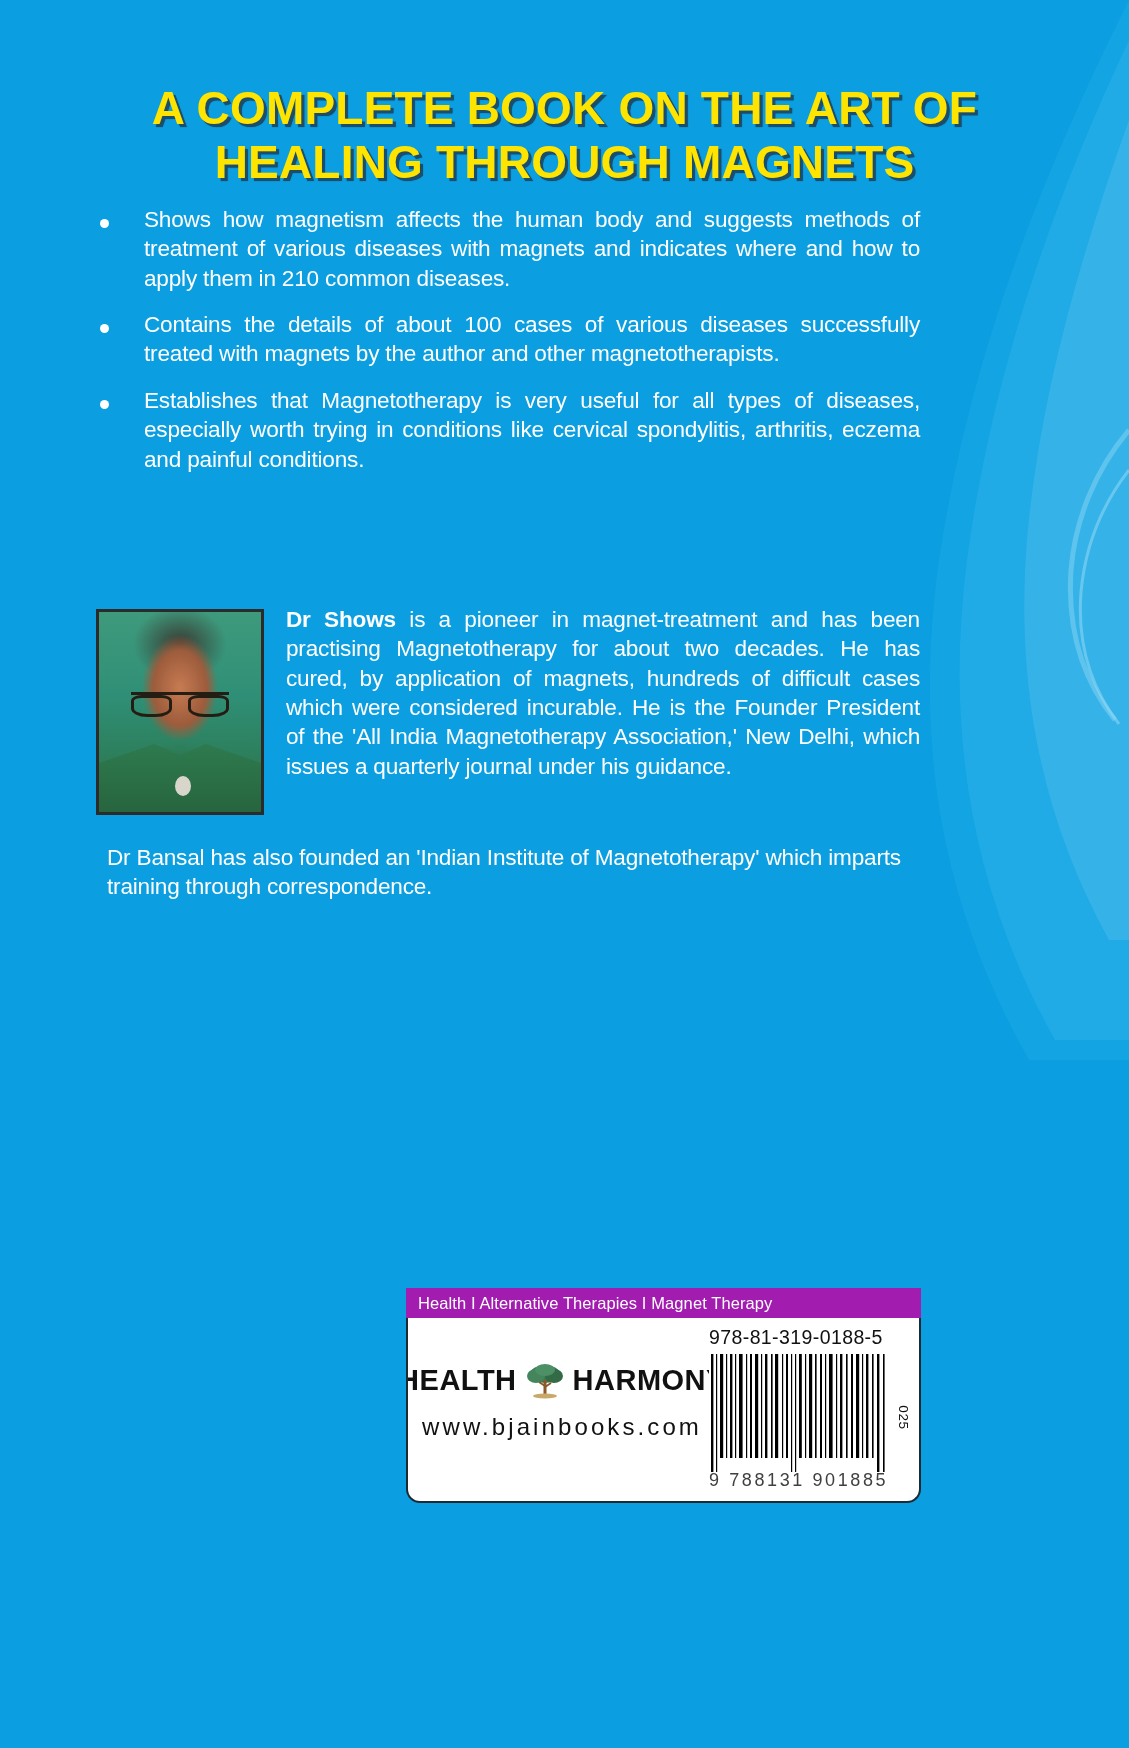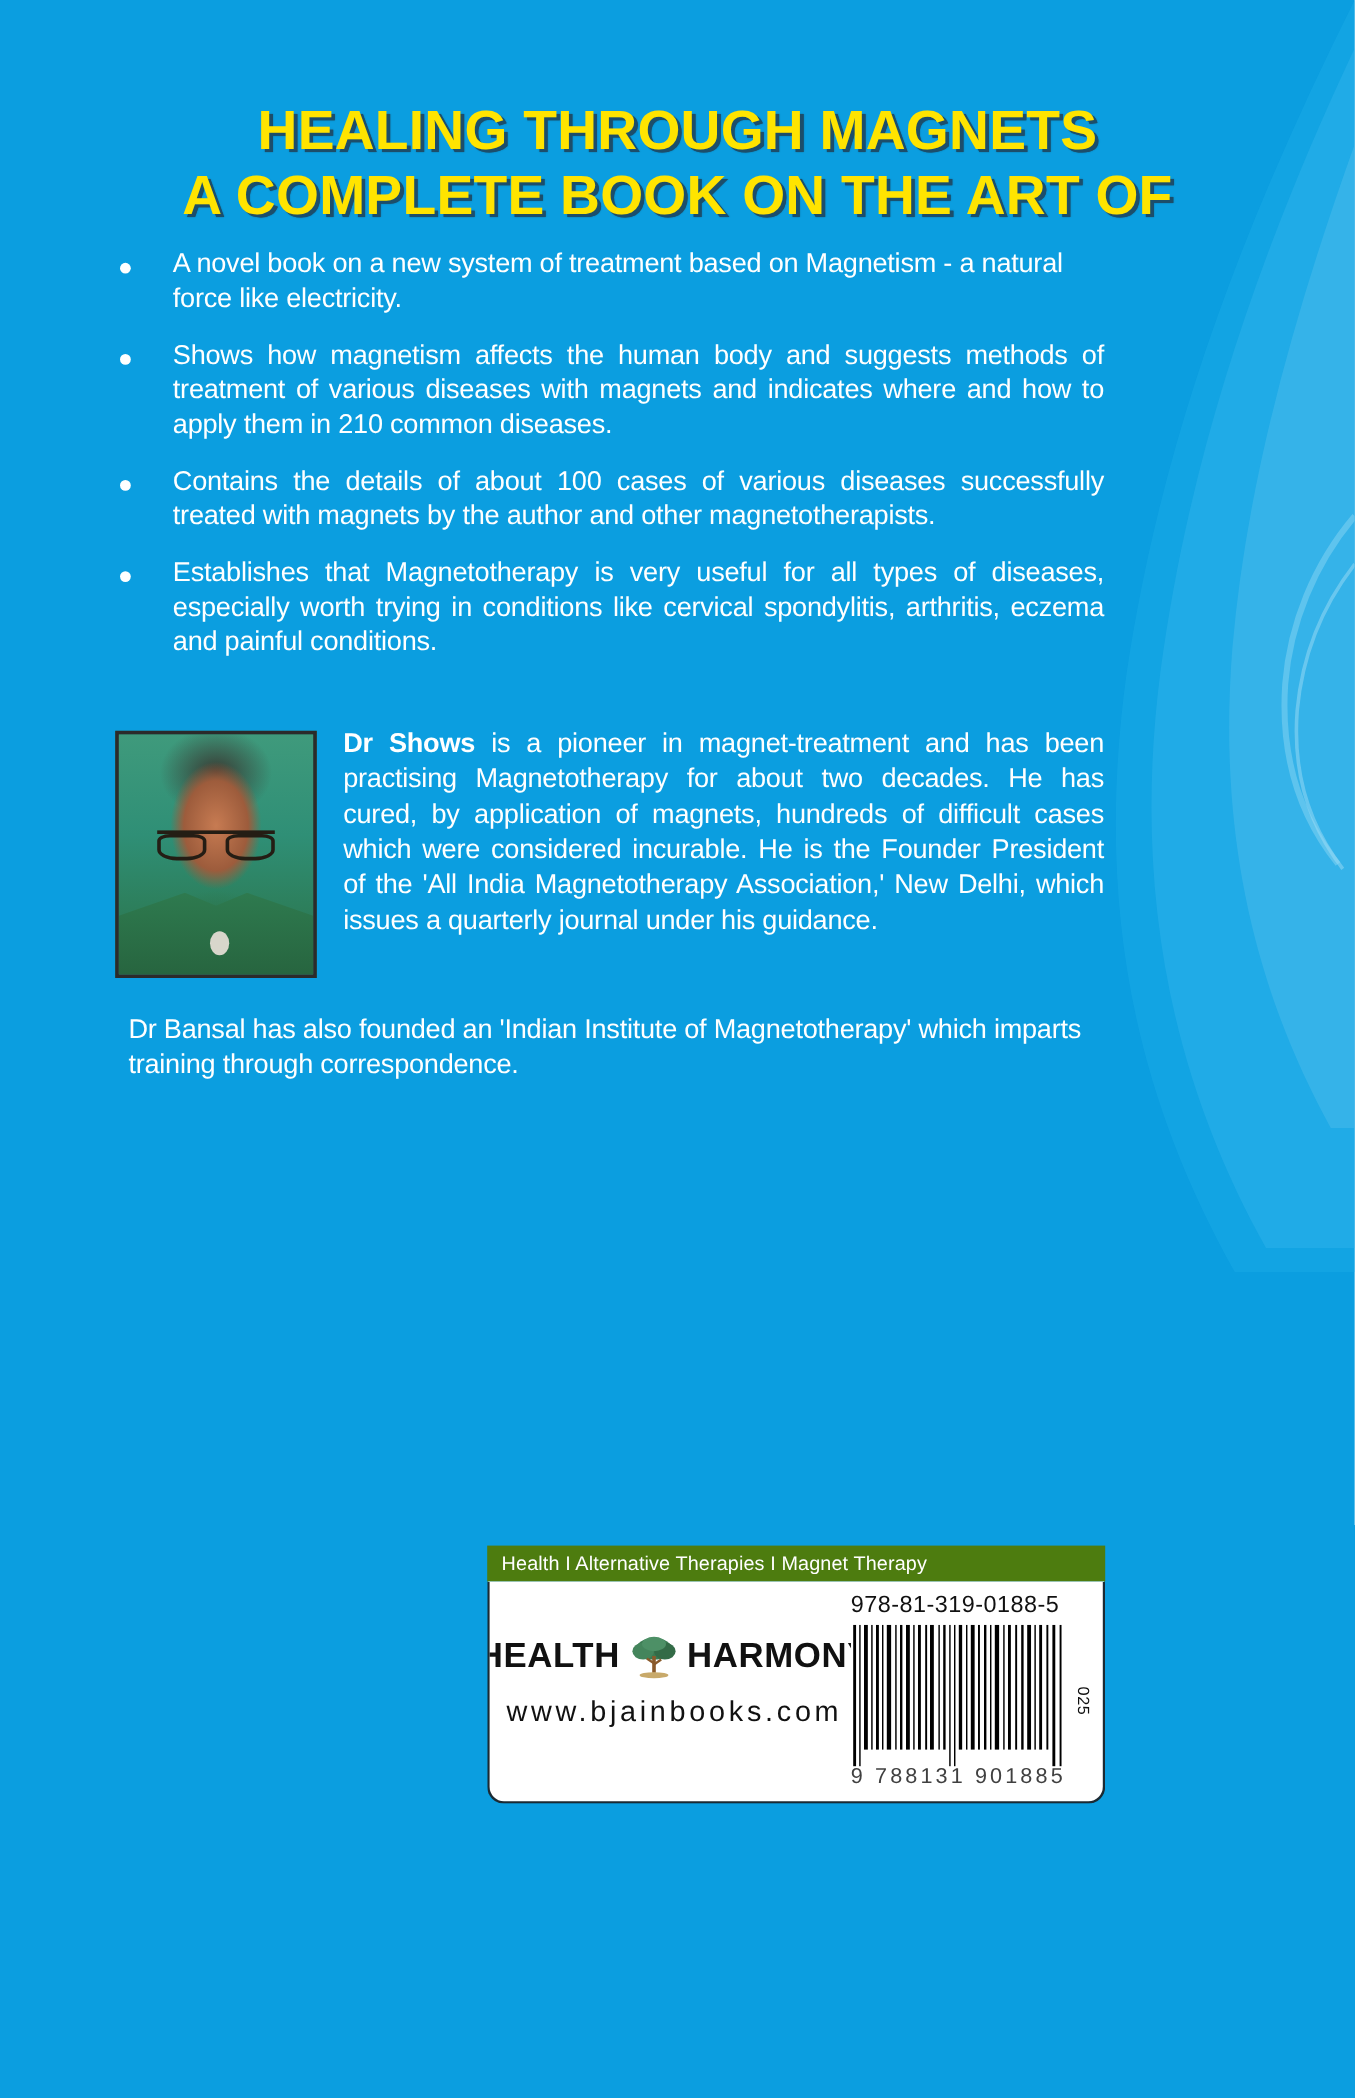--- a/index.html
+++ b/index.html
@@ -161,21 +161,21 @@
   
   .pub-panel {
     position: absolute;
     left: 406px;
     top: 1288px;
     width: 515px;
     height: 215px;
   }
   .pub-cat {
     height: 30px;
-    background: #4d7c0f;
+    background: #a21caf;
     color: #ffffff;
     font-size: 16.5px;
     line-height: 30px;
     padding-left: 12px;
     box-sizing: border-box;
     letter-spacing: 0.1px;
     white-space: nowrap;
   }
   .pub-body {
     position: relative;
@@ -255,29 +255,25 @@
 
   <svg class="swirls" viewBox="0 0 520 1100" preserveAspectRatio="none">
     <path d="M520 0 C 430 180 360 360 330 560 C 305 740 330 900 420 1060 L 520 1060 Z" fill="#1aa9e6" opacity="0.55"></path>
     <path d="M520 40 C 440 210 382 380 358 560 C 336 730 362 890 446 1040 L 520 1040 Z" fill="#34b4ea" opacity="0.45"></path>
     <path d="M520 120 C 470 260 430 400 418 540 C 406 690 434 820 500 940 L 520 940 Z" fill="#55c1ee" opacity="0.40"></path>
     <path d="M520 430 C 486 470 466 520 462 570 C 458 630 474 680 506 720" stroke="#7fd2f3" stroke-width="5" fill="none" opacity="0.55"></path>
     <path d="M520 470 C 492 506 476 548 472 592 C 468 644 482 688 510 724" stroke="#9bdcf6" stroke-width="3" fill="none" opacity="0.5"></path>
   </svg>
 
   <div class="title">
+    <span class="ln">A COMPLETE BOOK ON THE ART OF</span>
     <span class="ln">HEALING THROUGH MAGNETS</span>
-    <span class="ln">A COMPLETE BOOK ON THE ART OF</span>
   </div>
 
   <div class="bullets">
-    <div class="bullet-row">
-      <span class="bullet-dot"></span>
-      <span class="bullet-text nojust">A novel book on a new system of treatment based on Magnetism - a natural force like electricity.</span>
-    </div>
     <div class="bullet-row">
       <span class="bullet-dot"></span>
       <span class="bullet-text">Shows how magnetism affects the human body and suggests methods of treatment of various diseases with magnets and indicates where and how to apply them in 210 common diseases.</span>
     </div>
     <div class="bullet-row">
       <span class="bullet-dot"></span>
       <span class="bullet-text">Contains the details of about 100 cases of various diseases successfully treated with magnets by the author and other magnetotherapists.</span>
     </div>
     <div class="bullet-row">
       <span class="bullet-dot"></span>

